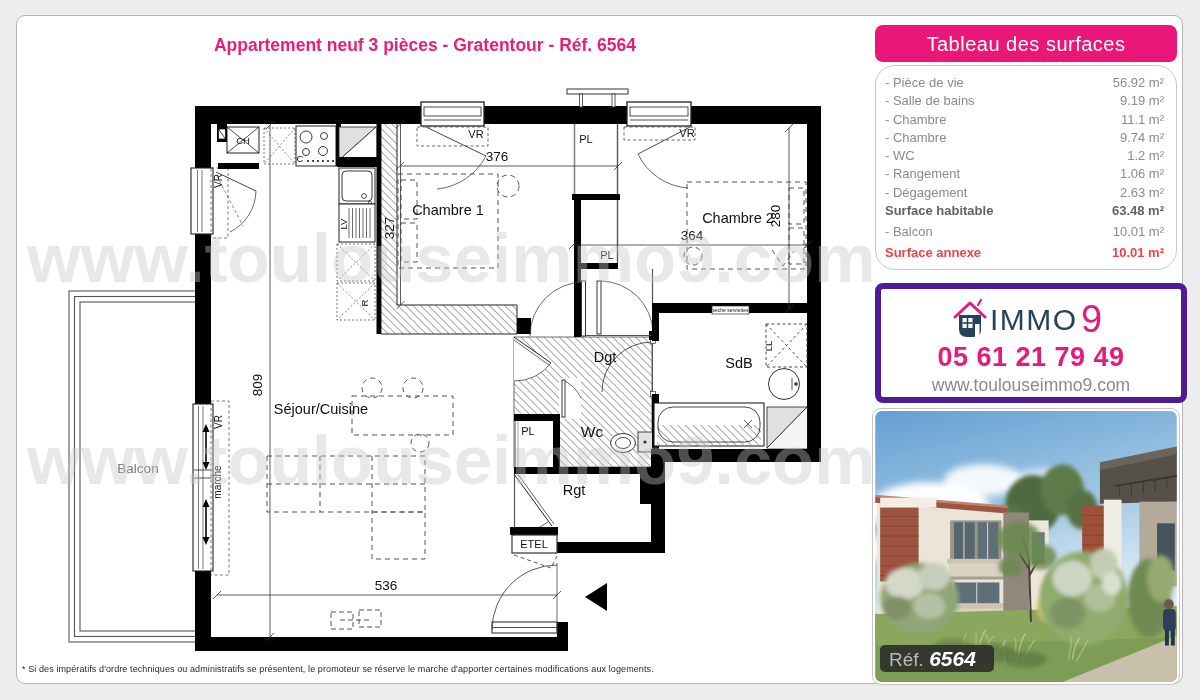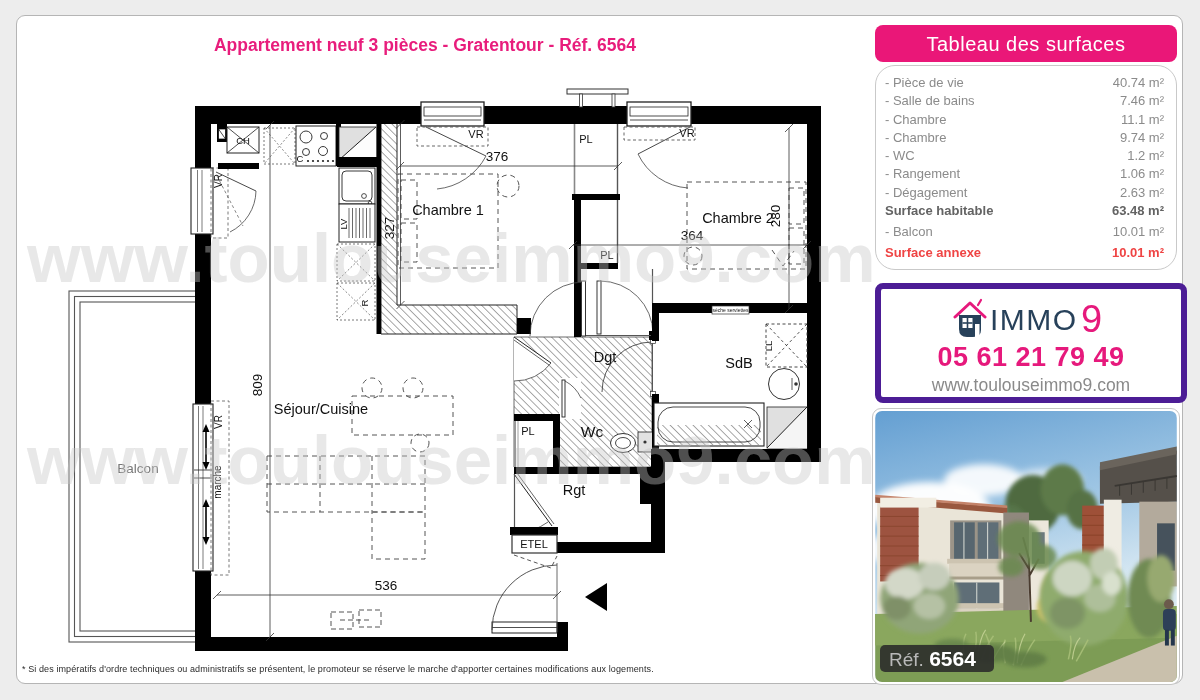--- a/index.html
+++ b/index.html
@@ -357,22 +357,22 @@
 </svg>
 
 <div class="abs" style="left:27px;top:219px;font-size:69px;font-weight:bold;letter-spacing:0px;color:rgba(198,198,198,0.40);white-space:nowrap;">www.toulouseimmo9.com</div>
 
 <div class="abs" style="left:27px;top:421px;font-size:69px;font-weight:bold;letter-spacing:0px;color:rgba(198,198,198,0.40);white-space:nowrap;">www.toulouseimmo9.com</div>
 
 <div class="abs" style="left:875px;top:25px;width:302px;height:37px;background:#ea1778;border-radius:8px;color:#fff;text-align:center;font-size:20px;line-height:38px;letter-spacing:0.5px;">Tableau des surfaces</div>
 
 <div class="abs" style="left:875px;top:65px;width:300px;height:203px;background:#fff;border:1px solid #c9c9c9;border-radius:20px;font-size:13px;color:#8b8b8b;">
   <div style="padding:9px 12px 0 9px;">
-    <div style="height:18.3px;">- Pièce de vie<span style="float:right;">40.74 m²</span></div>
-    <div style="height:18.3px;">- Salle de bains<span style="float:right;">7.46 m²</span></div>
+    <div style="height:18.3px;">- Pièce de vie<span style="float:right;">56.92 m²</span></div>
+    <div style="height:18.3px;">- Salle de bains<span style="float:right;">9.19 m²</span></div>
     <div style="height:18.3px;">- Chambre<span style="float:right;">11.1 m²</span></div>
     <div style="height:18.3px;">- Chambre<span style="float:right;">9.74 m²</span></div>
     <div style="height:18.3px;">- WC<span style="float:right;">1.2 m²</span></div>
     <div style="height:18.3px;">- Rangement<span style="float:right;">1.06 m²</span></div>
     <div style="height:18.3px;">- Dégagement<span style="float:right;">2.63 m²</span></div>
     <div style="height:21px;font-weight:bold;color:#636363;">Surface habitable<span style="float:right;">63.48 m²</span></div>
     <div style="height:20.5px;">- Balcon<span style="float:right;">10.01 m²</span></div>
     <div style="height:20px;font-weight:bold;color:#ef4444;">Surface annexe<span style="float:right;">10.01 m²</span></div>
   </div>
 </div>
@@ -546,15 +546,15 @@
 
     <g>
       <circle cx="298" cy="196" r="5" fill="#6b5a4c"></circle>
       <rect x="292" y="201" width="13" height="22" rx="4" fill="#2e4058"></rect>
       <rect x="294" y="222" width="4" height="16" fill="#24364c"></rect>
       <rect x="300" y="222" width="4" height="16" fill="#24364c"></rect>
     </g>
   </svg>
 </div>
 
-<div class="abs" style="left:880px;top:645px;width:114px;height:27px;background:rgba(42,42,42,0.88);border-radius:5px;color:#b9b9b9;font-size:19px;line-height:27px;padding-left:9px;box-sizing:border-box;">Réf. <span style="color:#fff;font-weight:bold;font-size:21px;">6564</span></div>
+<div class="abs" style="left:880px;top:645px;width:114px;height:27px;background:rgba(42,42,42,0.88);border-radius:5px;color:#b9b9b9;font-size:19px;line-height:27px;padding-left:9px;box-sizing:border-box;">Réf. <span style="color:#fff;font-weight:bold;font-size:21px;font-style:italic;">6564</span></div>
 
 <div class="abs" style="left:22px;top:664px;font-size:9px;color:#2a2a2a;letter-spacing:0.1px;">* Si des impératifs d'ordre techniques ou administratifs se présentent, le promoteur se réserve le marche d'apporter certaines modifications aux logements.</div>
 
 </body></html>

